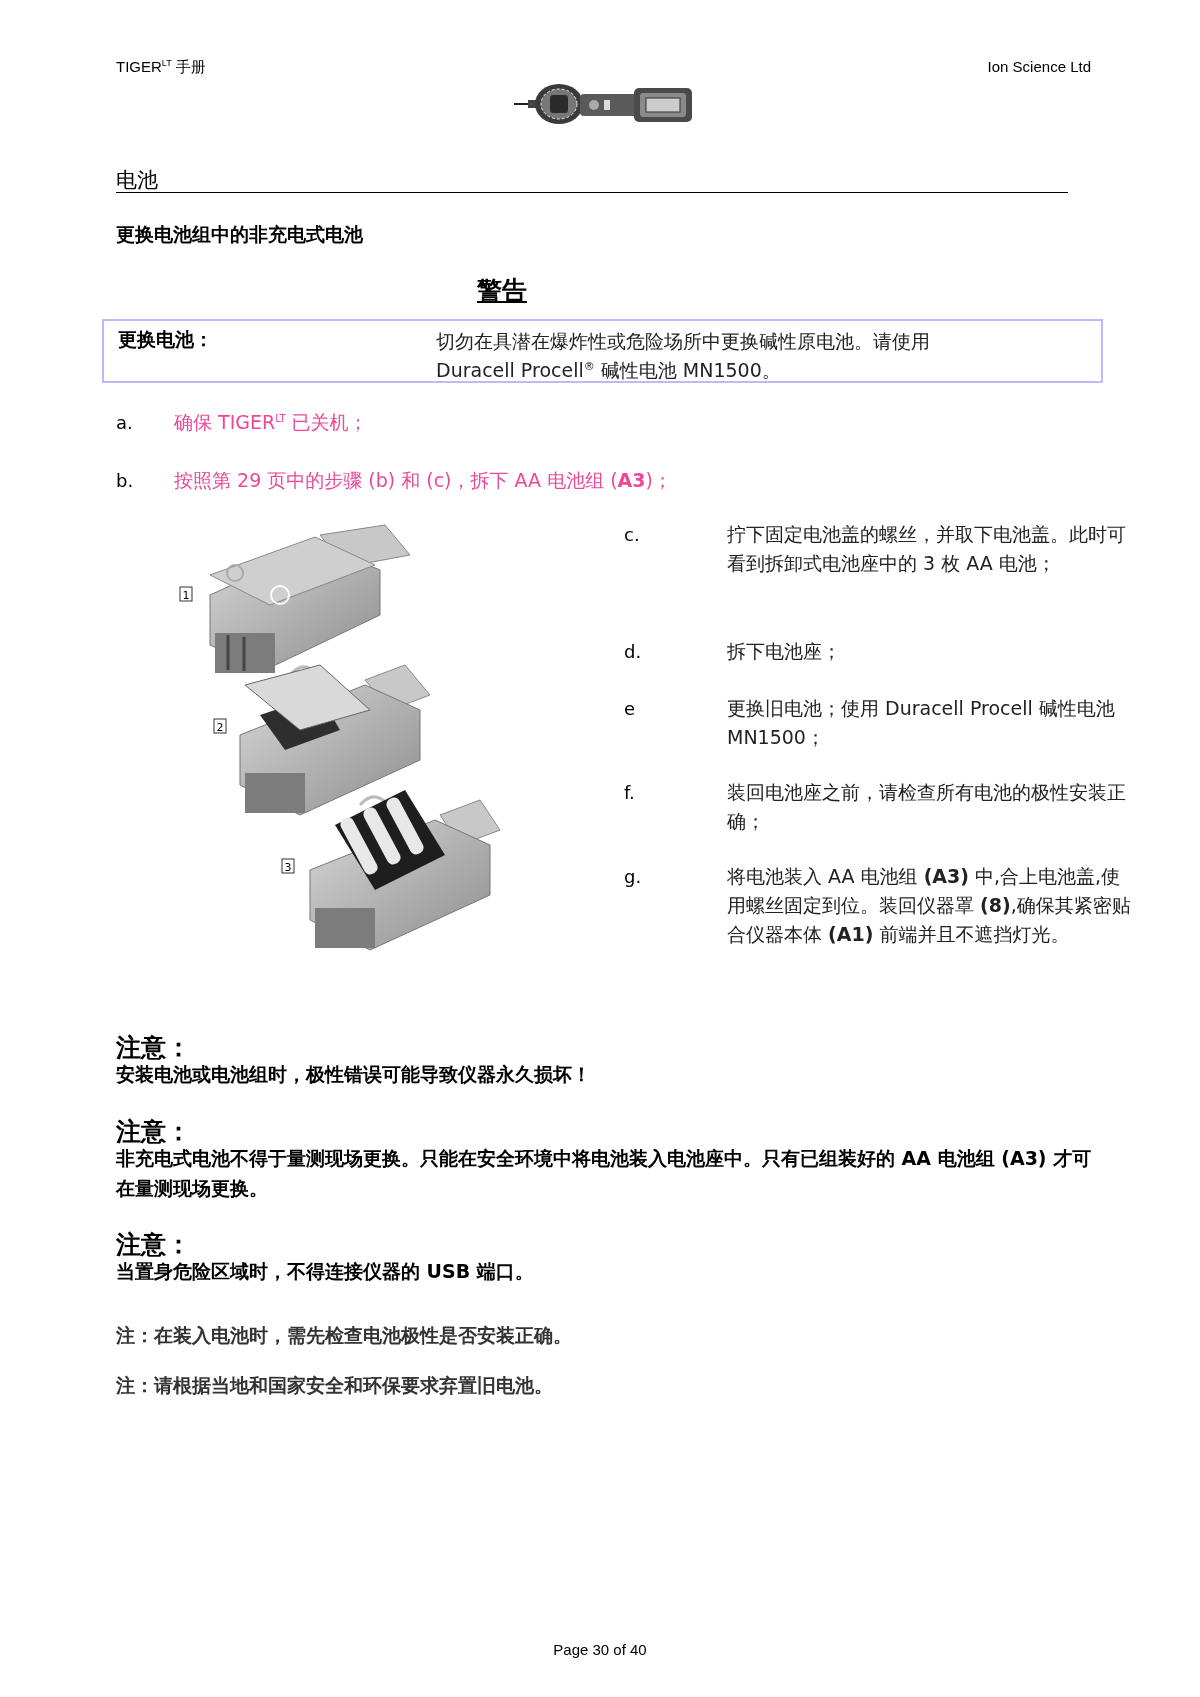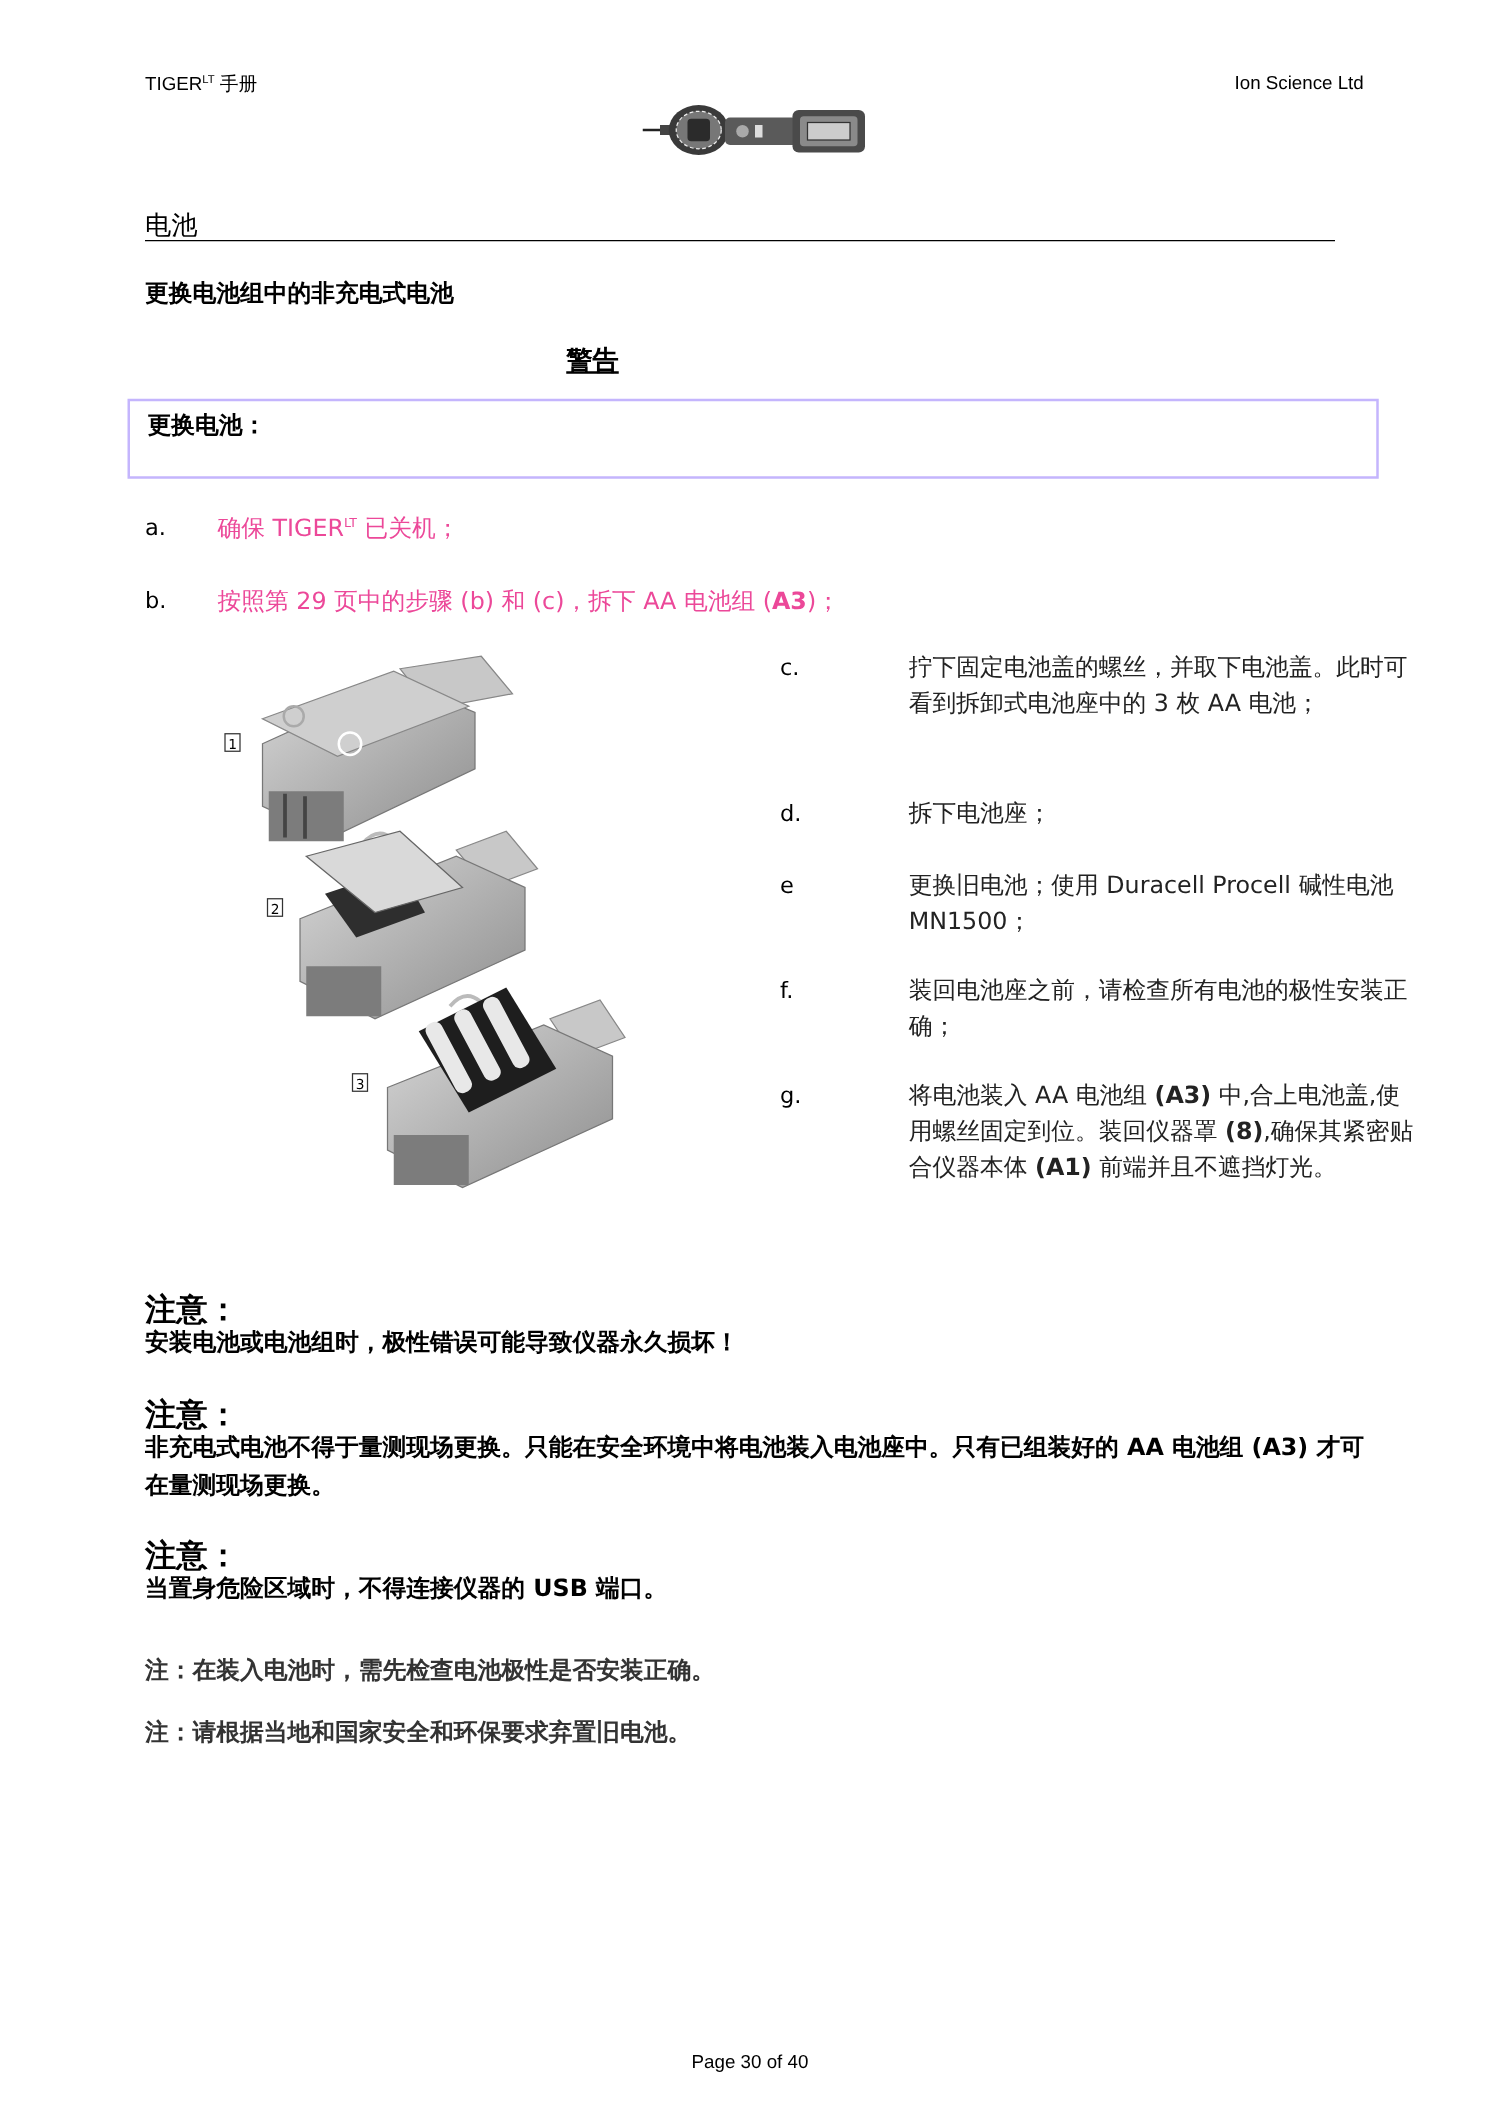--- a/index.html
+++ b/index.html
@@ -10,21 +10,21 @@
     }
     .abs { position: absolute; }
     .hdr { font-family: "Liberation Sans", sans-serif; font-size: 15px; top: 58px; }
     .hdr sup { font-size: 9px; vertical-align: super; line-height: 0; }
     #hdr-left { left: 116px; }
     #hdr-right { right: 109px; margin-left: 44px; }
     #logo { left: 514px; top: 82px; width: 180px; height: 44px; }
     #section-title { left: 116px; top: 166px; font-size: 21px; }
     #section-rule { left: 116px; top: 192px; width: 952px; height: 1px; background: #000; }
     #subsection-title { left: 116px; top: 222px; font-size: 19px; font-weight: bold; }
-    #warning-heading { left: 0; width: 948px; text-align: center; top: 274px; font-size: 21px; font-weight: bold; text-decoration: underline; }
+    #warning-heading { left: 0; width: 948px; text-align: center; top: 274px; font-size: 25px; font-weight: bold; text-decoration: underline; padding-left: 28px; }
     #warning-box {
       left: 102px; top: 319px; width: 997px; height: 60px;
       border: 2px solid #c4b5fd; box-sizing: content-box;
     }
     #warning-label { left: 14px; top: 6px; font-size: 19px; font-weight: bold; }
     #warning-text { left: 332px; top: 6px; width: 600px; font-size: 19px; line-height: 29px; color: #222; }
     #warning-text sup { font-size: 11px; vertical-align: super; line-height: 0; }
     .step-letter { font-size: 18px; left: 116px; }
     .step-text { font-size: 19px; left: 174px; color: #ec4899; }
     .step-text sup { font-size: 10px; vertical-align: super; line-height: 0; }
@@ -59,20 +59,24 @@
   </svg>
 </div>
 
 <div class="abs" id="section-title">电池</div>
 <div class="abs" id="section-rule"></div>
 <div class="abs" id="subsection-title">更换电池组中的非充电式电池</div>
 
 <div class="abs" id="warning-heading">警告</div>
 <div class="abs" id="warning-box">
   <div class="abs" id="warning-label">更换电池：</div>
+  <div class="abs" id="warning-text">
+    <div>切勿在具潜在爆炸性或危险场所中更换碱性原电池。请使用</div>
+    <div><span>Duracell Procell</span><sup>®</sup><span> 碱性电池 MN1500。</span></div>
+  </div>
 </div>
 
 <div class="abs step-letter" style="top:412px">a.</div>
 <div class="abs step-text" style="top:410px"><span>确保 TIGER</span><sup>LT</sup><span> 已关机；</span></div>
 
 <div class="abs step-letter" style="top:470px">b.</div>
 <div class="abs step-text" style="top:468px"><span>按照第 29 页中的步骤 (b) 和 (c)，拆下 AA 电池组 (</span><span class="b">A3</span><span>)；</span></div>
 
 <div class="abs" id="illustration">
   <svg width="390" height="455" viewBox="0 0 390 455">

